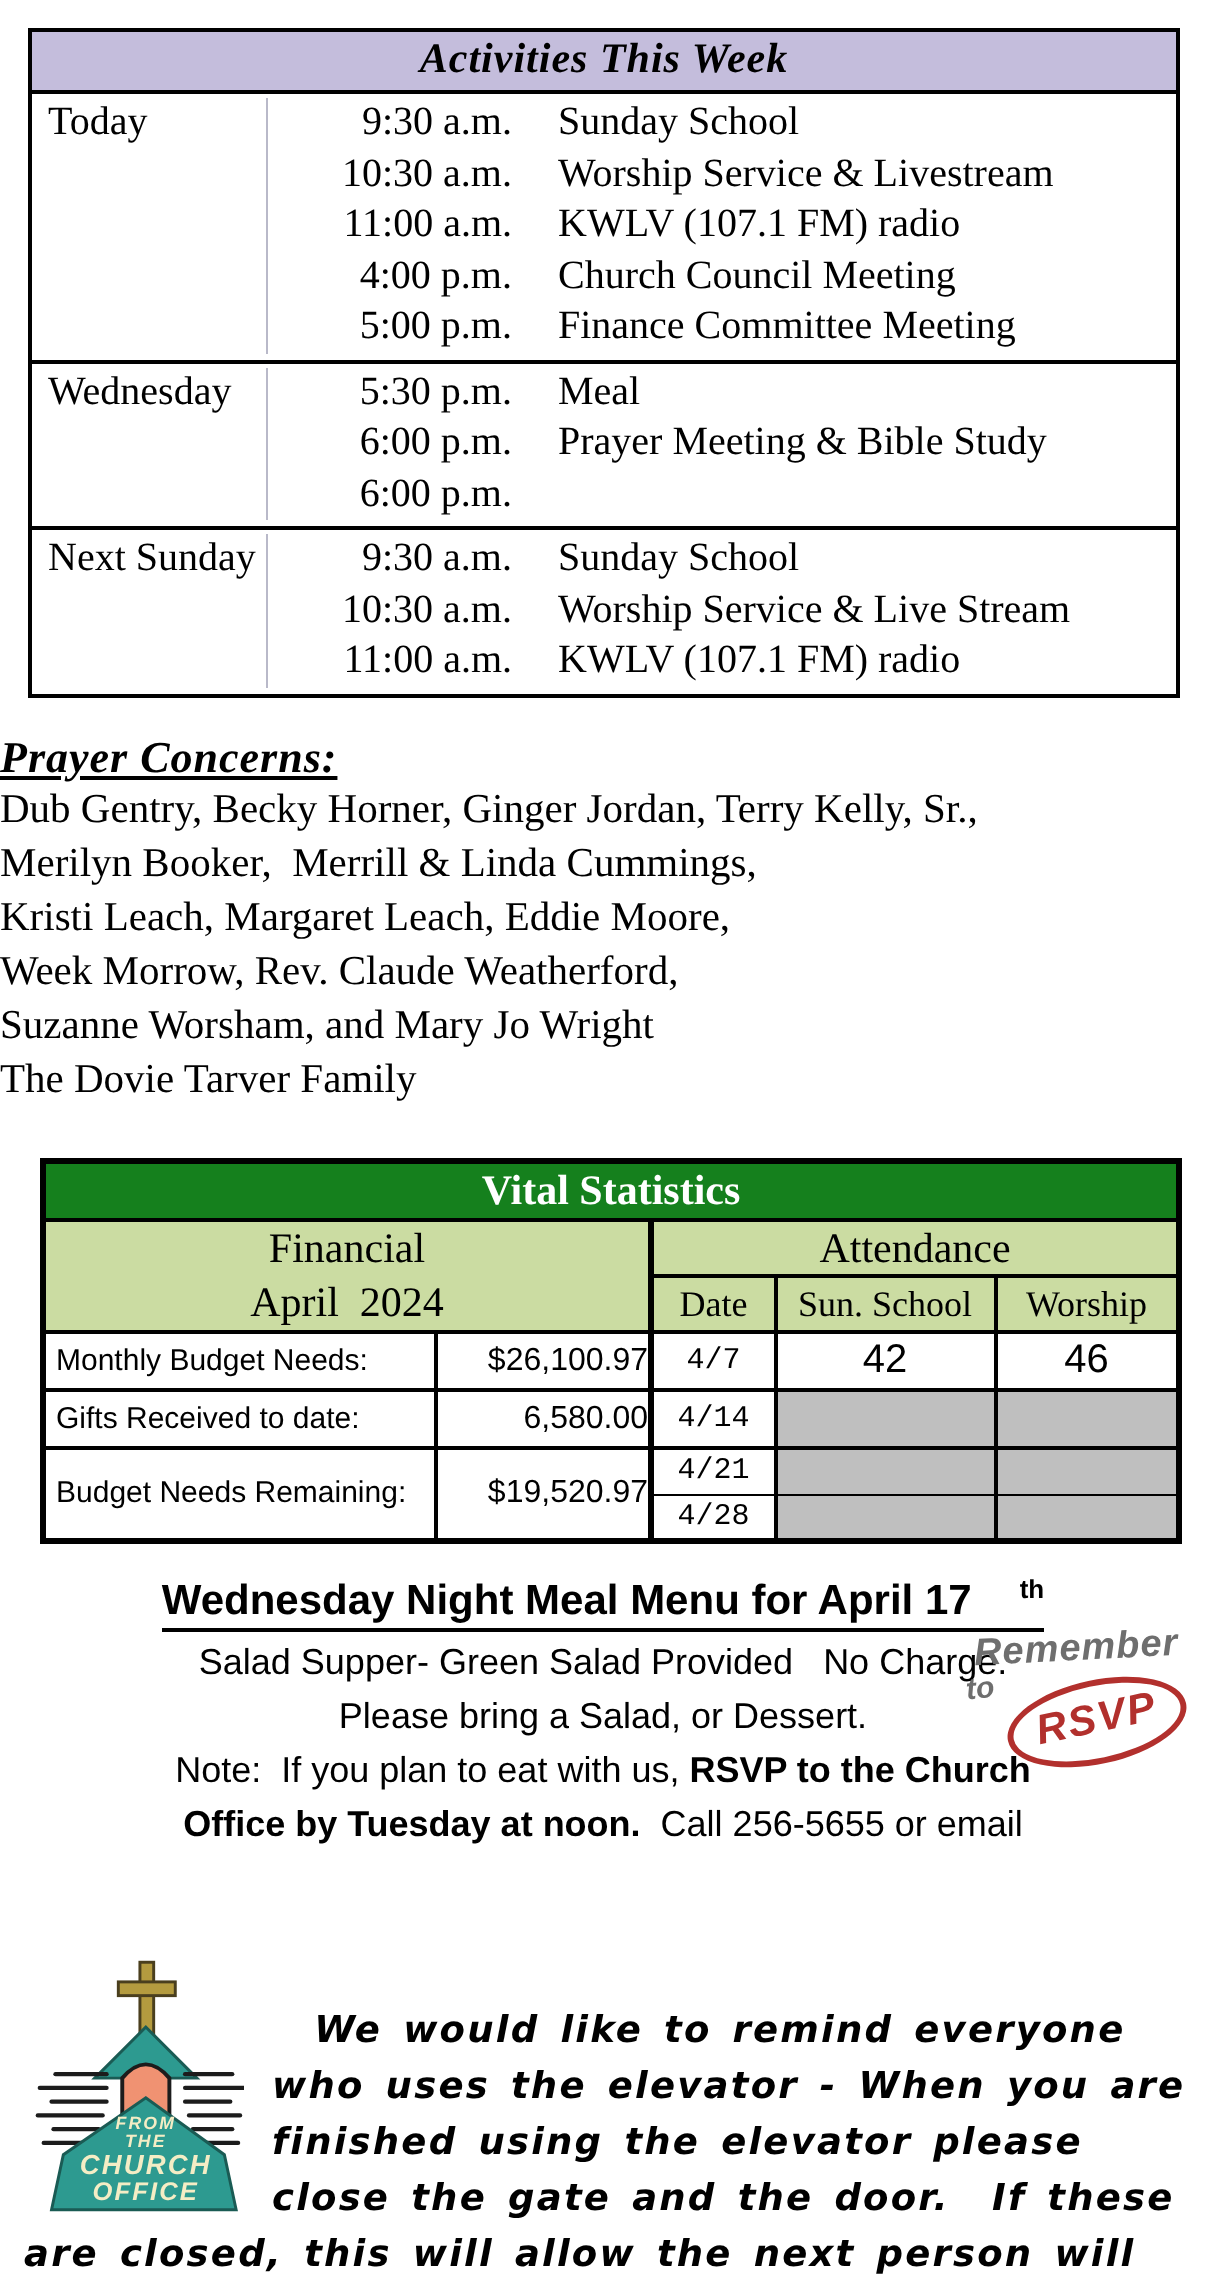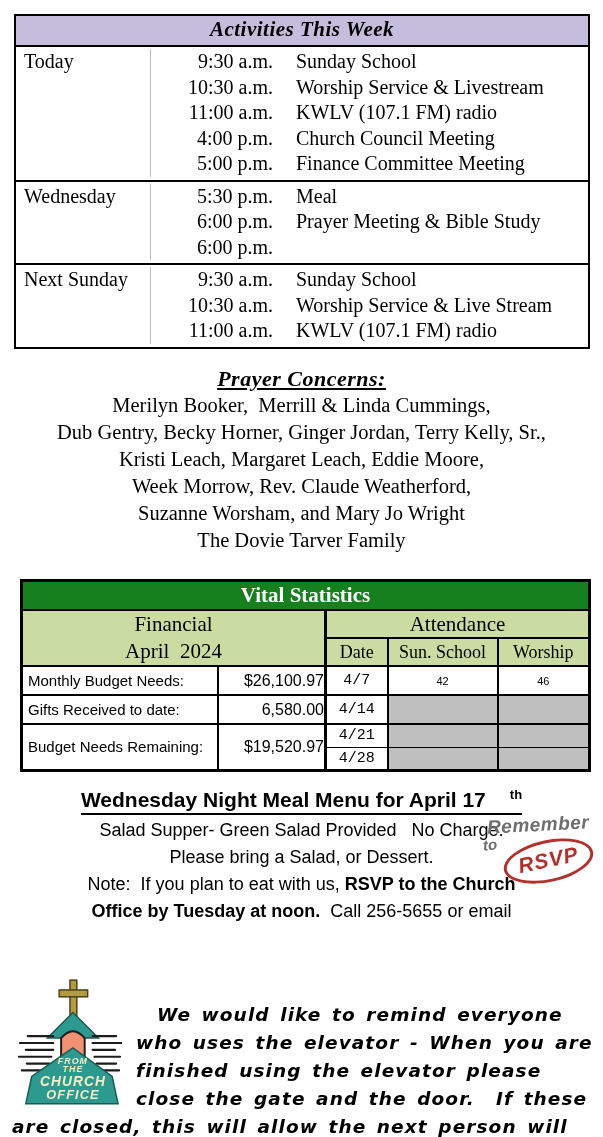--- a/index.html
+++ b/index.html
@@ -11,28 +11,28 @@
 
   
   .activities { margin:14px 13px 0 14px; border:2px solid #000; }
   .act-header {
     background:var(--lavender); text-align:center;
     font-weight:bold; font-style:italic; font-size:21px; letter-spacing:.5px;
     padding:1px 0 3px; border-bottom:2px solid #000;
   }
   .act-group { display:flex; border-bottom:2px solid #000; font-size:20px; line-height:25.5px; padding:2px 0 3px; }
   .act-group:last-child { border-bottom:none; }
-  .act-day { width:135px; padding-left:8px; border-right:1px solid #b9b9c9; flex-shrink:0; }
+  .act-day { width:118px; padding-left:8px; border-right:1px solid #b9b9c9; flex-shrink:0; }
   .act-items { flex:1; }
   .act-item { display:flex; }
   .act-time { width:122px; text-align:right; flex-shrink:0; }
   .act-event { padding-left:23px; white-space:pre-wrap; }
 
   
-  .prayer { text-align:center; margin-top:17px; }
+  .prayer { text-align:left; margin-top:17px; }
   .prayer-title {
     font-weight:bold; font-style:italic; font-size:22px;
     text-decoration:underline; letter-spacing:.5px;
   }
   .prayer-line { font-size:20.5px; line-height:27px; white-space:pre-wrap; }
 
   
   .vital {
     margin:25px 0 0 20px; border-collapse:collapse; table-layout:fixed;
     width:568px; border:3px solid #000;
@@ -52,21 +52,21 @@
     padding:2px 4px 2px 5px; line-height:18px;
   }
   .vital .fval {
     font-family:"Liberation Sans", sans-serif; font-size:16px;
     text-align:right; padding-right:0;
   }
   .vital .date {
     font-family:Liberation Mono, monospace; font-size:15px; text-align:center;margin-top:40px;
   }
   .vital .num {
-    font-family:"Liberation Sans", sans-serif; font-size:11px; text-align:center;
+    font-family:"Liberation Sans", sans-serif; font-size:20px; text-align:center;
   }
   .vital .gray { background:var(--cellgray); }
   .vital .thick-l { border-left:3px solid #000; }
   .vital .thin-b { border-bottom:1px solid #000; }
   .vital .thin-t { border-top:1px solid #000; }
   .vital .r1 { height:29px; } .vital .r2 { height:29px; }
   .vital .r3 { height:23px; } .vital .r4 { height:23px; }
 
   
   .meal { position:relative; margin-top:15px; text-align:center; font-family:"Liberation Sans", sans-serif; }
@@ -175,22 +175,22 @@
       <div class="act-item">
         <span class="act-time">11:00 a.m.</span>
         <span class="act-event">KWLV (107.1 FM) radio</span>
       </div>
     </div>
   </div>
 </div>
 
 <div class="prayer">
   <div class="prayer-title">Prayer Concerns:</div>
+  <div class="prayer-line">Dub Gentry, Becky Horner, Ginger Jordan, Terry Kelly, Sr.,</div>
   <div class="prayer-line">Merilyn Booker,  Merrill &amp; Linda Cummings,</div>
-  <div class="prayer-line">Dub Gentry, Becky Horner, Ginger Jordan, Terry Kelly, Sr.,</div>
   <div class="prayer-line">Kristi Leach, Margaret Leach, Eddie Moore,</div>
   <div class="prayer-line">Week Morrow, Rev. Claude Weatherford,</div>
   <div class="prayer-line">Suzanne Worsham, and Mary Jo Wright</div>
   <div class="prayer-line">The Dovie Tarver Family</div>
 </div>
 
 <table class="vital">
   <colgroup>
       <col style="width:196px">
       <col style="width:108px">

